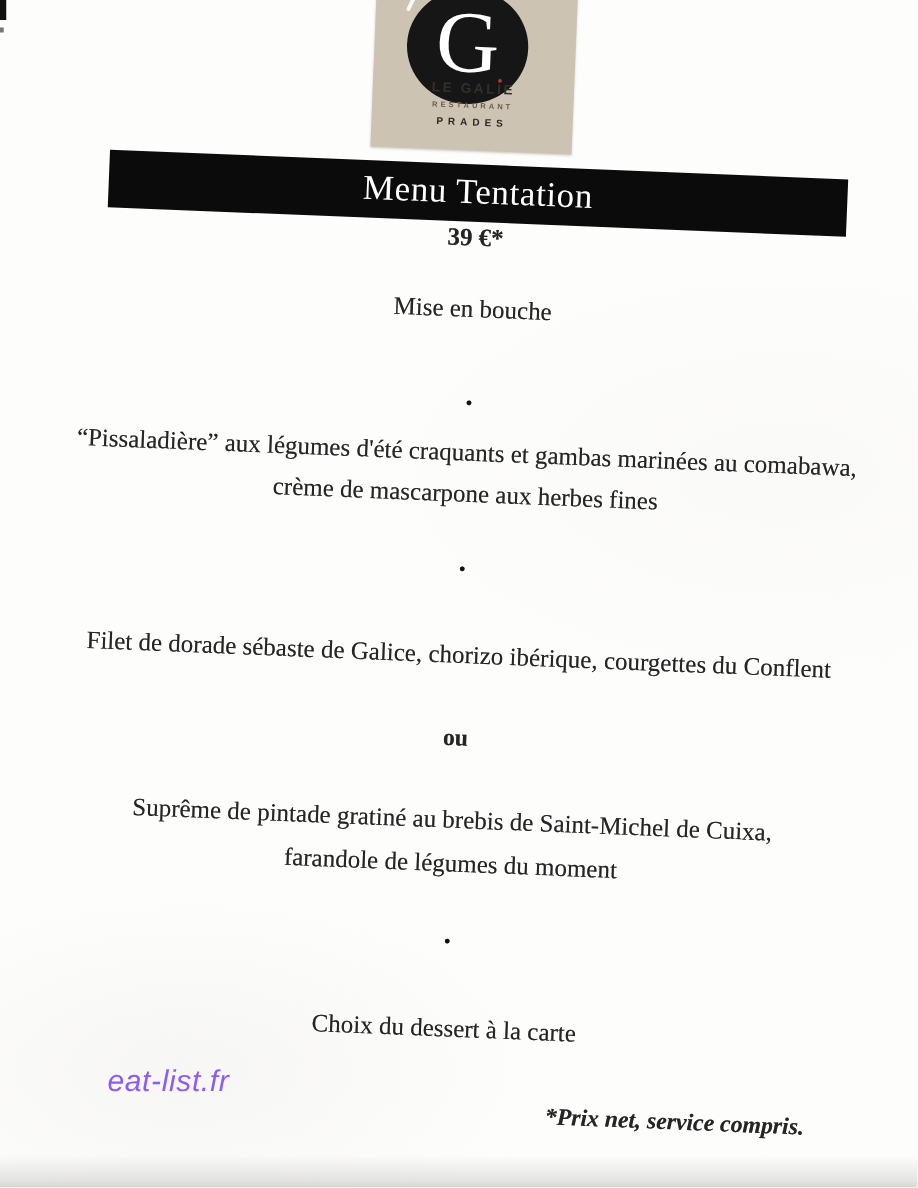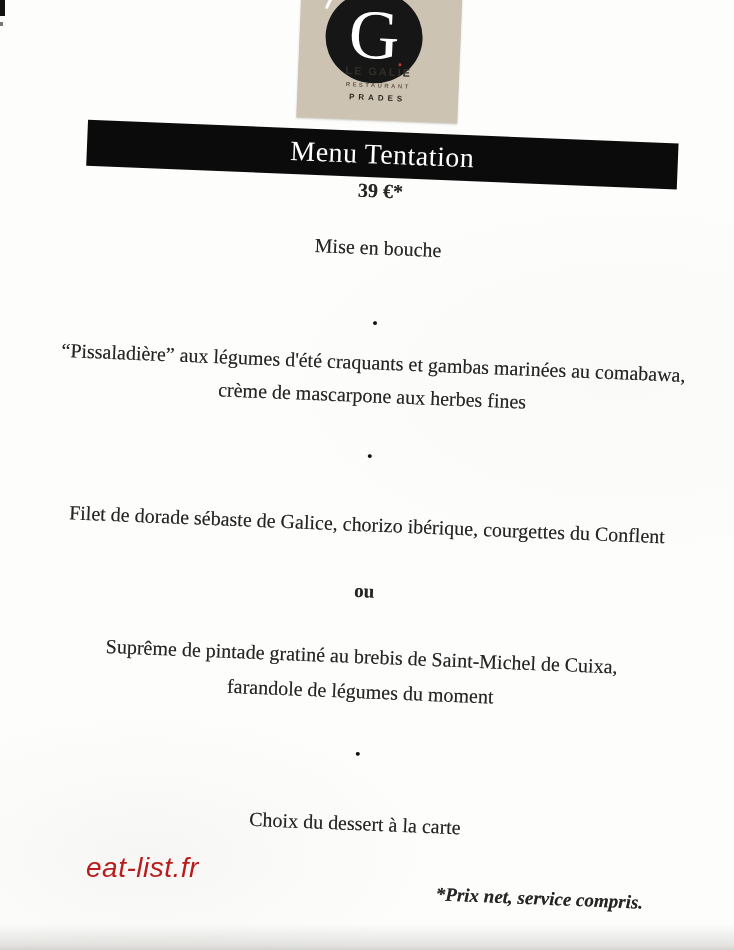--- a/index.html
+++ b/index.html
@@ -124,23 +124,23 @@
     font-size: 19px; line-height: 25px;
     font-weight: 700; font-style: italic;
   }
 
   
   .watermark {
     position: absolute;
     left: 86px; top: 852px;
     font-family: "Liberation Sans", "DejaVu Sans", sans-serif;
     font-style: italic;
-    font-size: 28px;
+    font-size: 24px;
     letter-spacing: 0.5px;
-    color: #b91c1c;
+    color: #8b5cf6;
   }
   .corner-mark {
     position: absolute; left: 0; top: 0;
     width: 5px; height: 16px;
     background: #111;
   }
   .corner-mark-2 {
     position: absolute; left: 0; top: 22px;
     width: 3px; height: 4px;
     background: #777;

